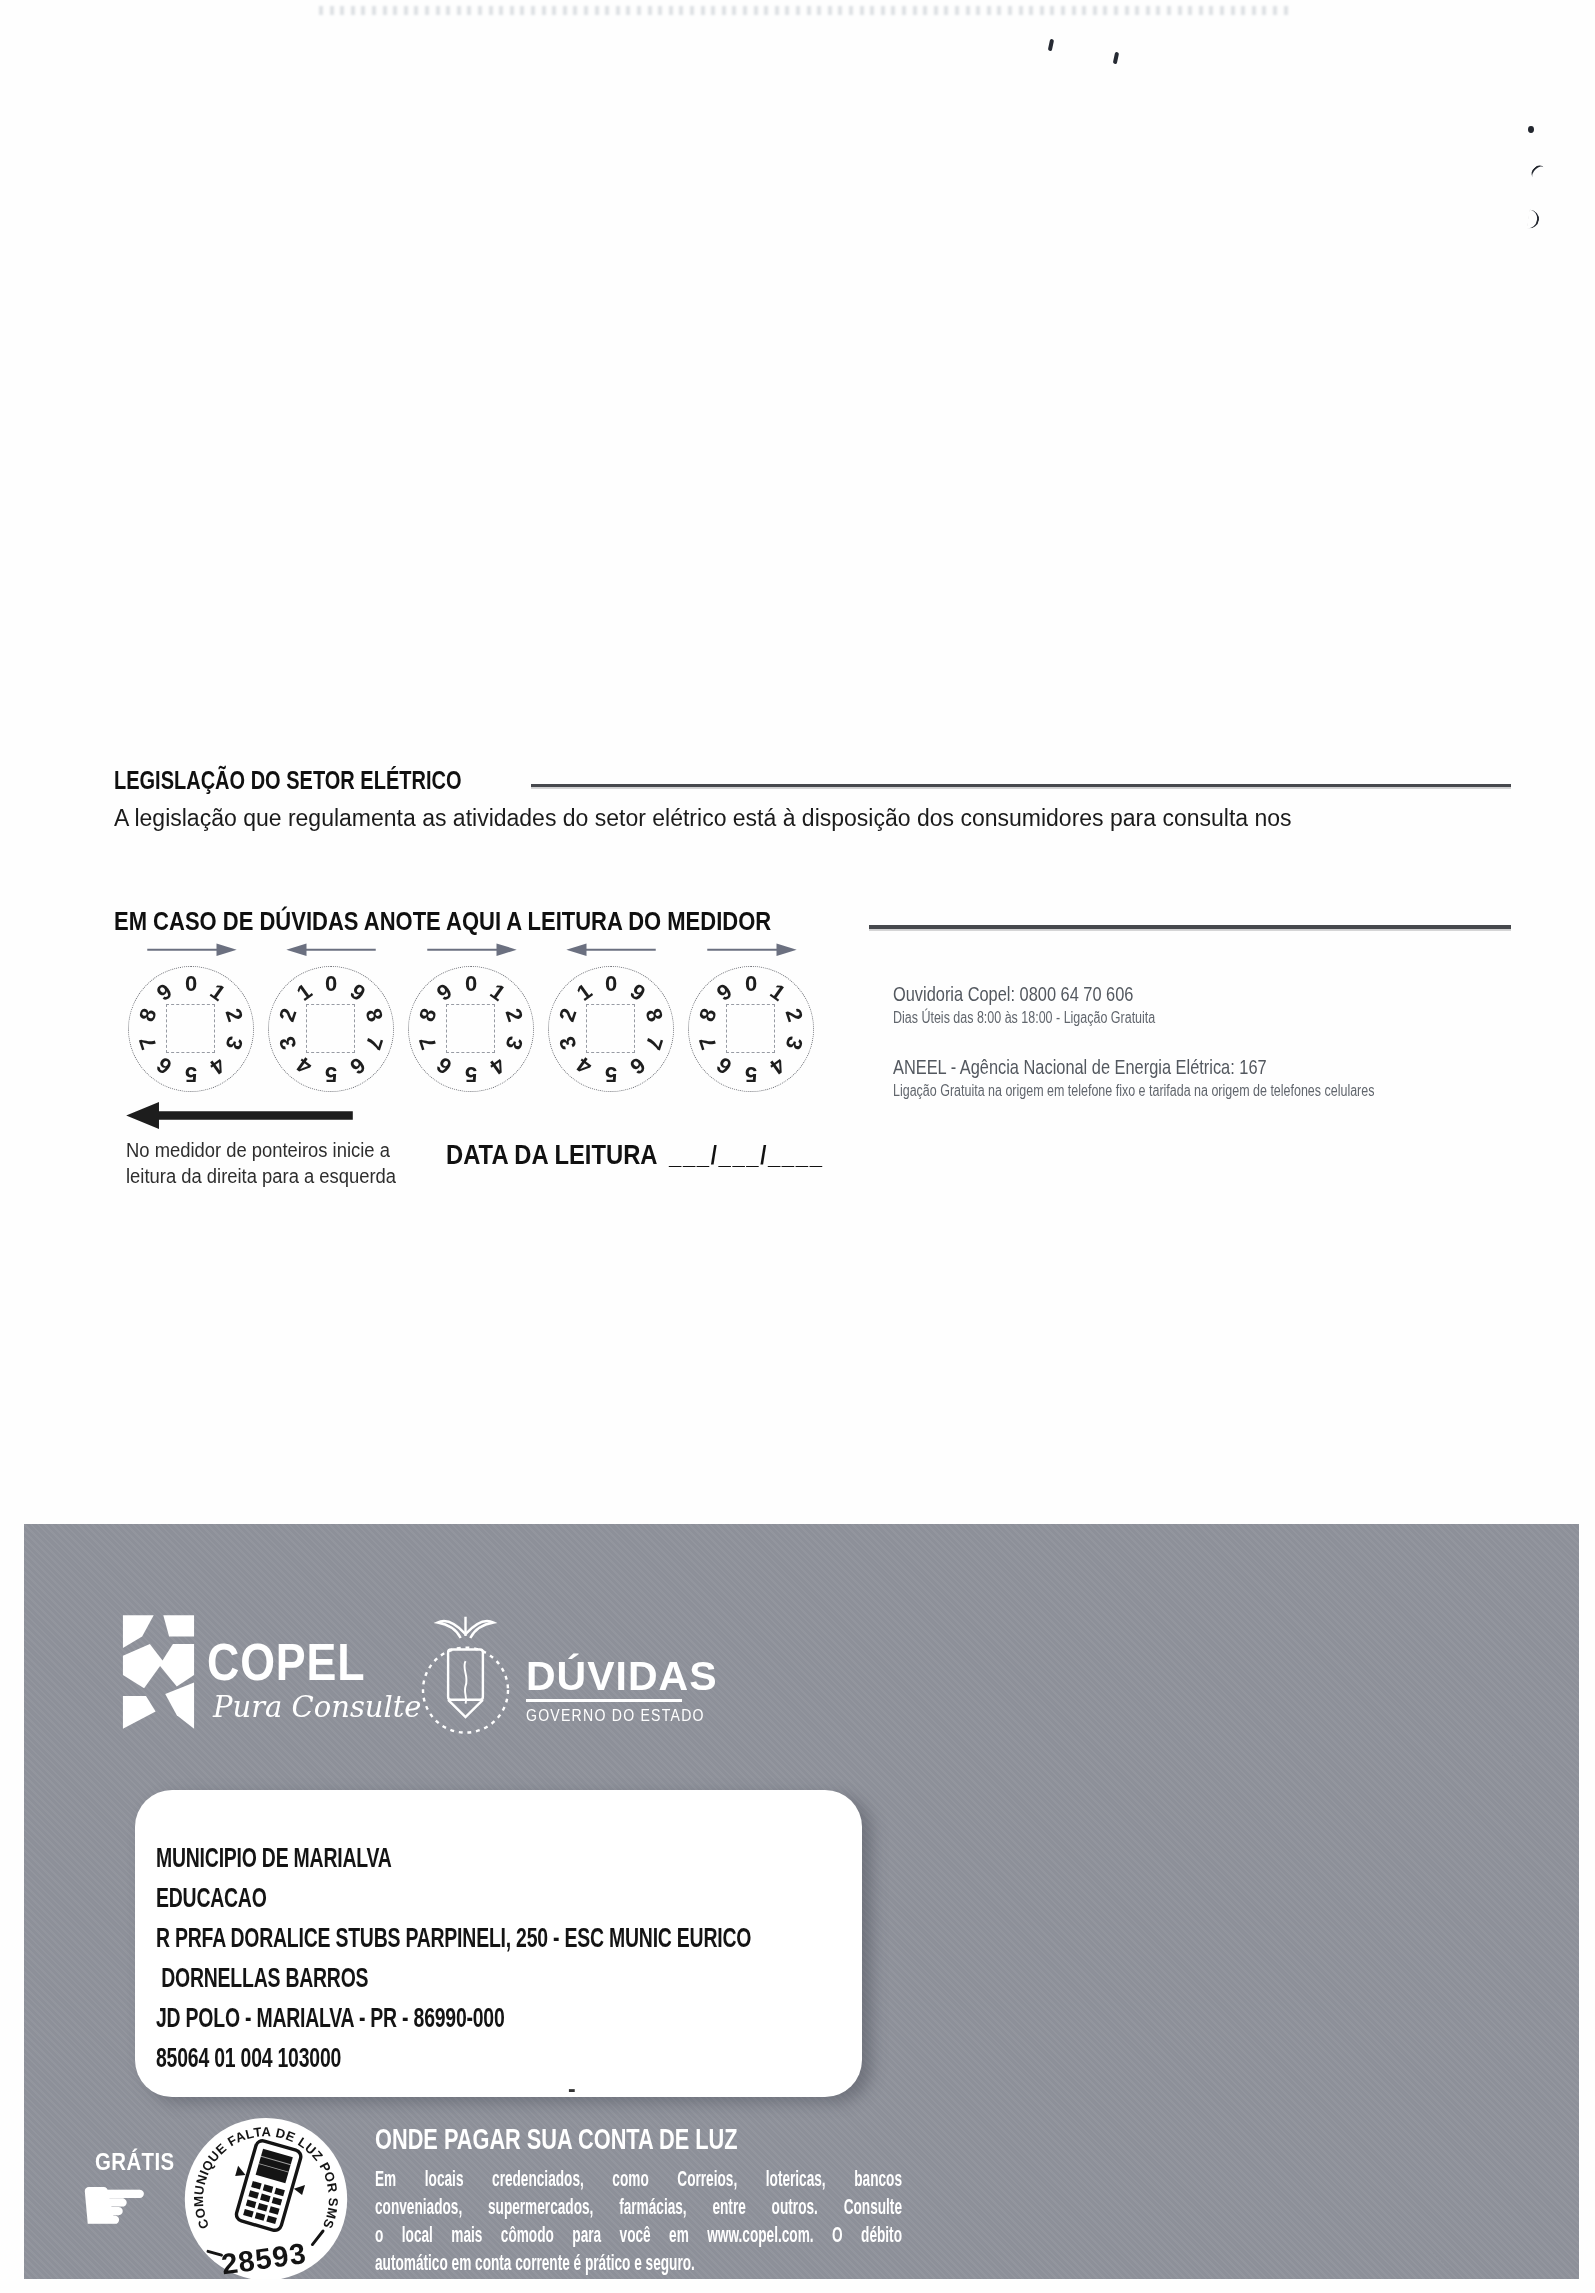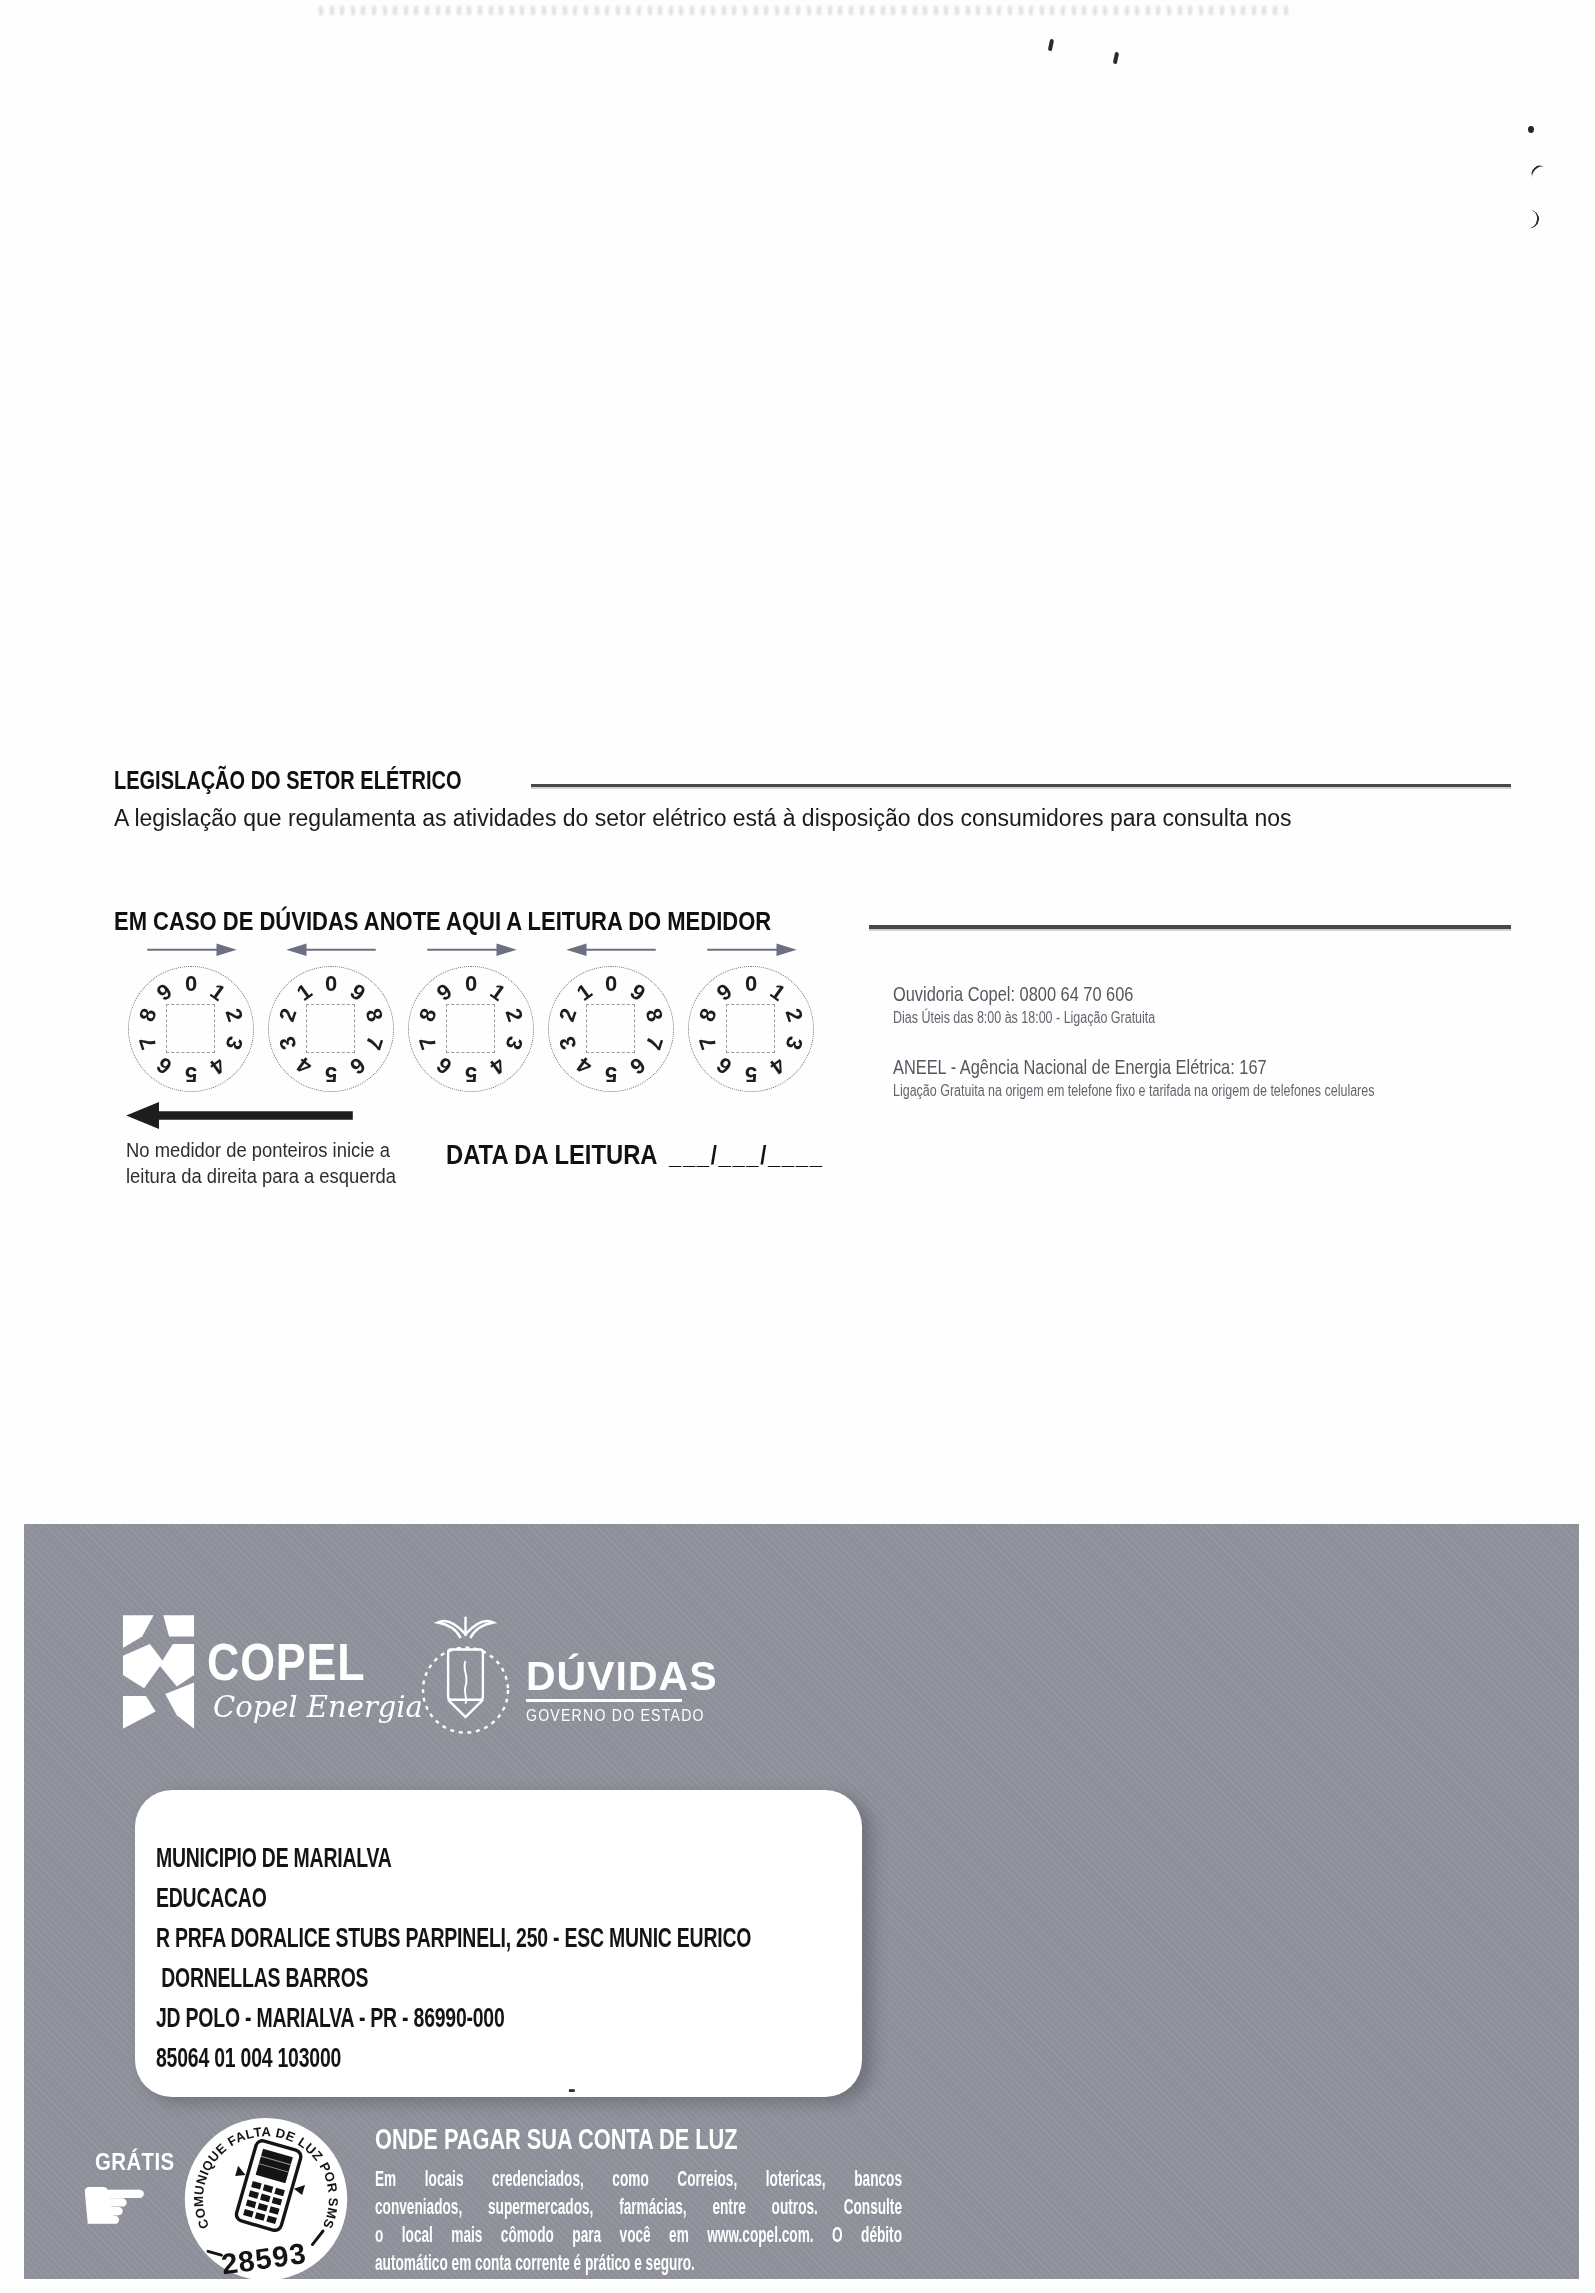--- a/index.html
+++ b/index.html
@@ -200,21 +200,21 @@
       <g fill="#ffffff">
         <polygon points="2,0 34,0 22,22 2,34"></polygon>
         <polygon points="44,0 76,0 76,22 50,22"></polygon>
         <polygon points="2,42 30,30 44,48 24,76 2,62"></polygon>
         <polygon points="54,30 76,30 76,62 58,74 40,52"></polygon>
         <polygon points="2,84 26,84 36,100 2,118"></polygon>
         <polygon points="46,82 76,70 76,118 58,104"></polygon>
       </g>
     </svg>
     <div class="abs copel-word" style="left:183px;top:108px;">COPEL</div>
-    <div class="abs copel-slogan" style="left:189px;top:166px;">Copel Energia</div>
+    <div class="abs copel-slogan" style="left:189px;top:166px;">Pura Consulte</div>
 
     <svg class="abs" style="left:394px;top:85px;" width="95" height="141" viewBox="0 0 98 146">
       <g stroke="#ffffff" fill="none" stroke-width="2.5">
         <path d="M49,26 C38,14 28,10 20,14 C32,16 40,22 44,30"></path>
         <path d="M49,26 C60,14 70,10 78,14 C66,16 58,22 54,30"></path>
         <path d="M49,8 L49,28"></path>
         <circle cx="49" cy="84" r="44" stroke-dasharray="4,5"></circle>
         <rect x="31" y="42" width="36" height="52" rx="3"></rect>
         <path d="M31,94 L49,112 L67,94"></path>
         <path d="M49,54 C45,62 53,70 49,80 C47,86 51,92 49,98" stroke-width="2"></path>

